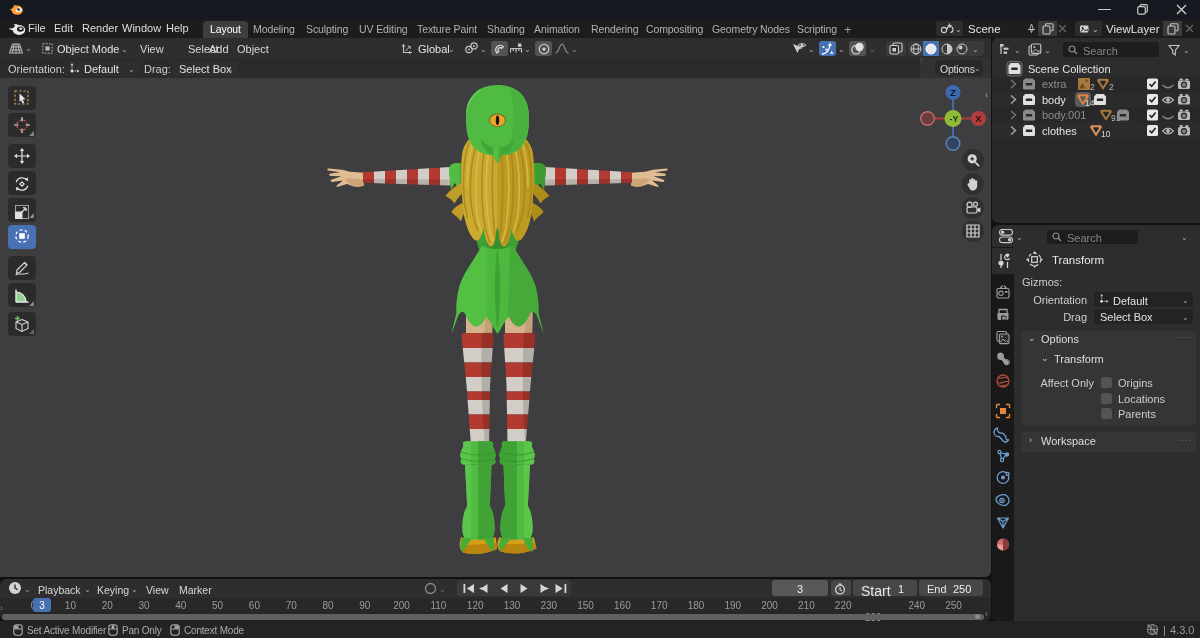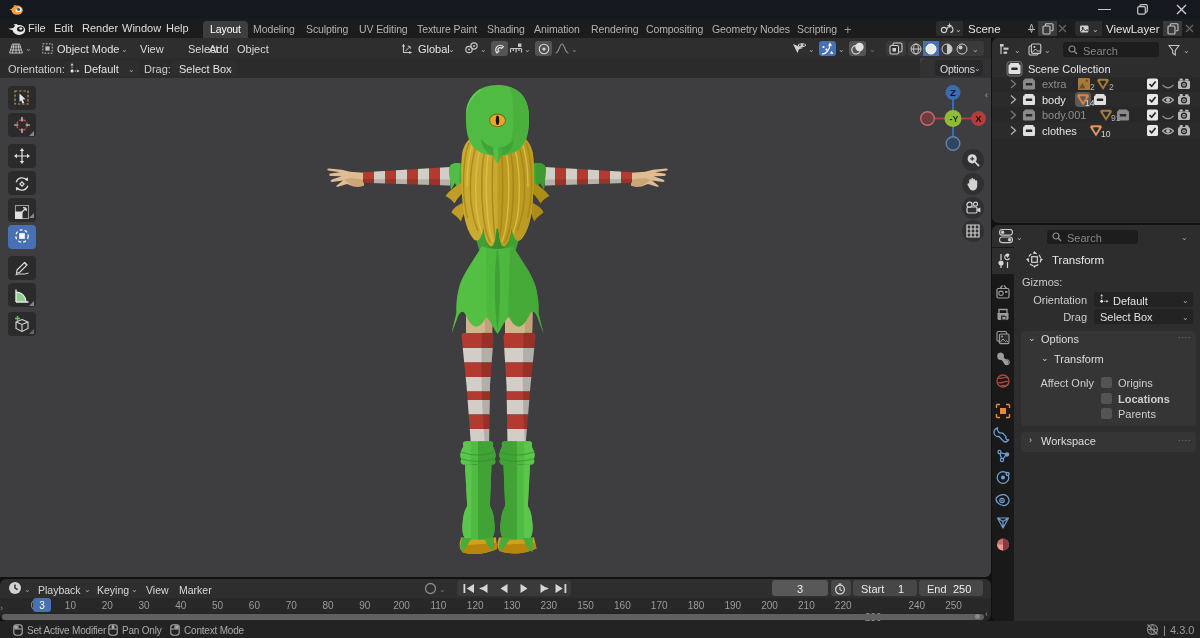--- a/index.html
+++ b/index.html
@@ -789,21 +789,21 @@
   <div class="abs" style="left:1021px;top:331px;width:175px;height:95px;background:#353535;border-radius:4px;"></div>
   <span class="abs" style="left:1028px;top:333px;font-size:9px;color:#ccc;">⌄</span>
   <div class="abs" style="left:1041px;top:332.5px;font-size:11px;color:#dedede;">Options</div>
   <div class="abs" style="left:1178px;top:334px;width:12px;height:7px;color:#8a8a8a;font-size:7px;letter-spacing:1px;">····</div>
   <span class="abs" style="left:1041px;top:353px;font-size:9px;color:#ccc;">⌄</span>
   <div class="abs" style="left:1054px;top:352.5px;font-size:11px;color:#dedede;">Transform</div>
   <div class="abs" style="left:1022px;top:377px;width:72px;text-align:right;font-size:11px;color:#cdcdcd;">Affect Only</div>
   <div class="abs" style="left:1101px;top:377px;width:11px;height:11px;background:#545454;border-radius:2.5px;"></div>
   <div class="abs" style="left:1118px;top:377px;font-size:11px;color:#cdcdcd;">Origins</div>
   <div class="abs" style="left:1101px;top:392.5px;width:11px;height:11px;background:#545454;border-radius:2.5px;"></div>
-  <div class="abs" style="left:1118px;top:392.5px;font-size:11px;color:#cdcdcd;font-weight:bold;">Locations</div>
+  <div class="abs" style="left:1118px;top:392.5px;font-size:11px;color:#cdcdcd;">Locations</div>
   <div class="abs" style="left:1101px;top:408px;width:11px;height:11px;background:#545454;border-radius:2.5px;"></div>
   <div class="abs" style="left:1118px;top:408px;font-size:11px;color:#cdcdcd;">Parents</div>
 
   <div class="abs" style="left:1021px;top:432px;width:175px;height:20px;background:#353535;border-radius:4px;"></div>
   <span class="abs" style="left:1029px;top:435px;font-size:9px;color:#ccc;">›</span>
   <div class="abs" style="left:1041px;top:435px;font-size:11px;color:#dedede;">Workspace</div>
   <div class="abs" style="left:1178px;top:437px;width:12px;height:7px;color:#8a8a8a;font-size:7px;letter-spacing:1px;">····</div>
 </div>
 
 <div id="timeline">
@@ -842,21 +842,21 @@
   </svg>
 
   <div class="abs" style="left:772px;top:580px;width:56px;height:16px;background:#585858;border-radius:3px;"></div>
   <div class="abs" style="left:772px;top:582.5px;width:56px;text-align:center;font-size:11px;color:#f0f0f0;">3</div>
   <div class="abs" style="left:831px;top:580px;width:20px;height:16px;background:#474747;border-radius:3px;"></div>
   <svg class="abs" style="left:834px;top:582.5px;" width="12" height="12" viewBox="0 0 12 12">
     <circle cx="6" cy="6.6" r="4.4" fill="none" stroke="#d8d8d8" stroke-width="1.2"></circle>
     <path d="M6 4 V6.6 L7.8 7.8 M4.5 1 h3 M6 1 v1.4" stroke="#d8d8d8" stroke-width="1.1" fill="none"></path>
   </svg>
   <div class="abs" style="left:853px;top:580px;width:64px;height:16px;background:#474747;border-radius:3px;"></div>
-  <div class="abs" style="left:861px;top:582.5px;font-size:11px;color:#e8e8e8;">Start</div>
+  <div class="abs" style="left:861px;top:582.5px;font-size:14px;color:#e8e8e8;">Start</div>
   <div class="abs" style="left:898px;top:582.5px;font-size:11px;color:#f0f0f0;">1</div>
   <div class="abs" style="left:919px;top:580px;width:64px;height:16px;background:#474747;border-radius:3px;"></div>
   <div class="abs" style="left:927px;top:582.5px;font-size:11px;color:#e8e8e8;">End</div>
   <div class="abs" style="left:953px;top:582.5px;font-size:11px;color:#f0f0f0;">250</div>
 
   <div id="ruler" class="abs" style="left:0;top:600px;font-size:10px;color:#9b9b9b;">
       <span class="abs" style="left:18.6px;width:30px;text-align:center;top:0;">0</span>
       <span class="abs" style="left:55.400000000000006px;width:30px;text-align:center;top:0;">10</span>
       <span class="abs" style="left:92.20000000000002px;width:30px;text-align:center;top:0;">20</span>
       <span class="abs" style="left:129px;width:30px;text-align:center;top:0;">30</span>

